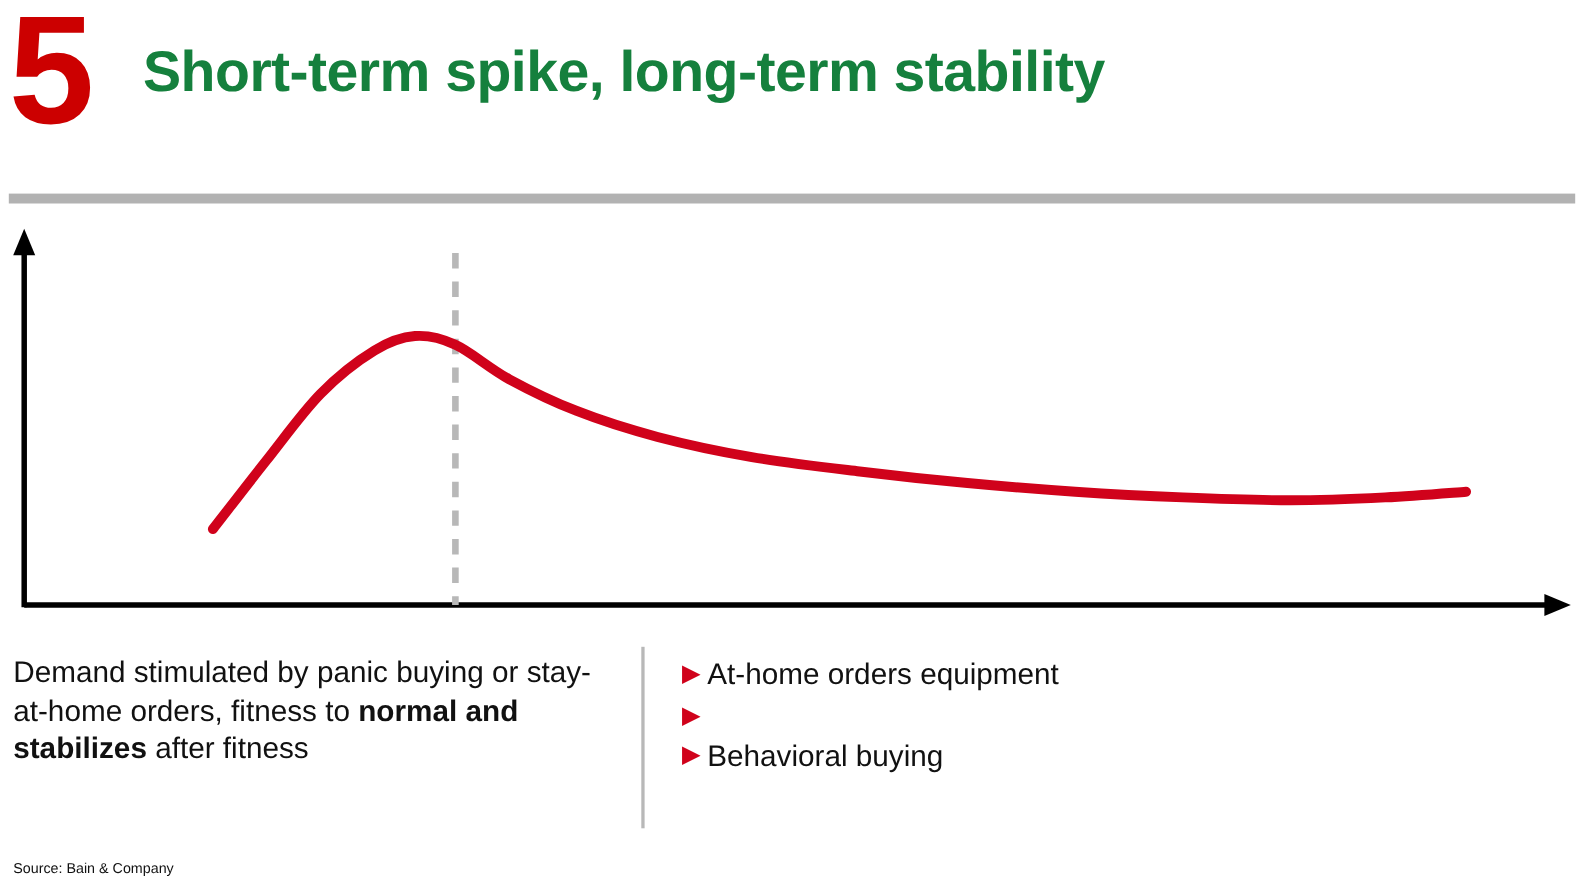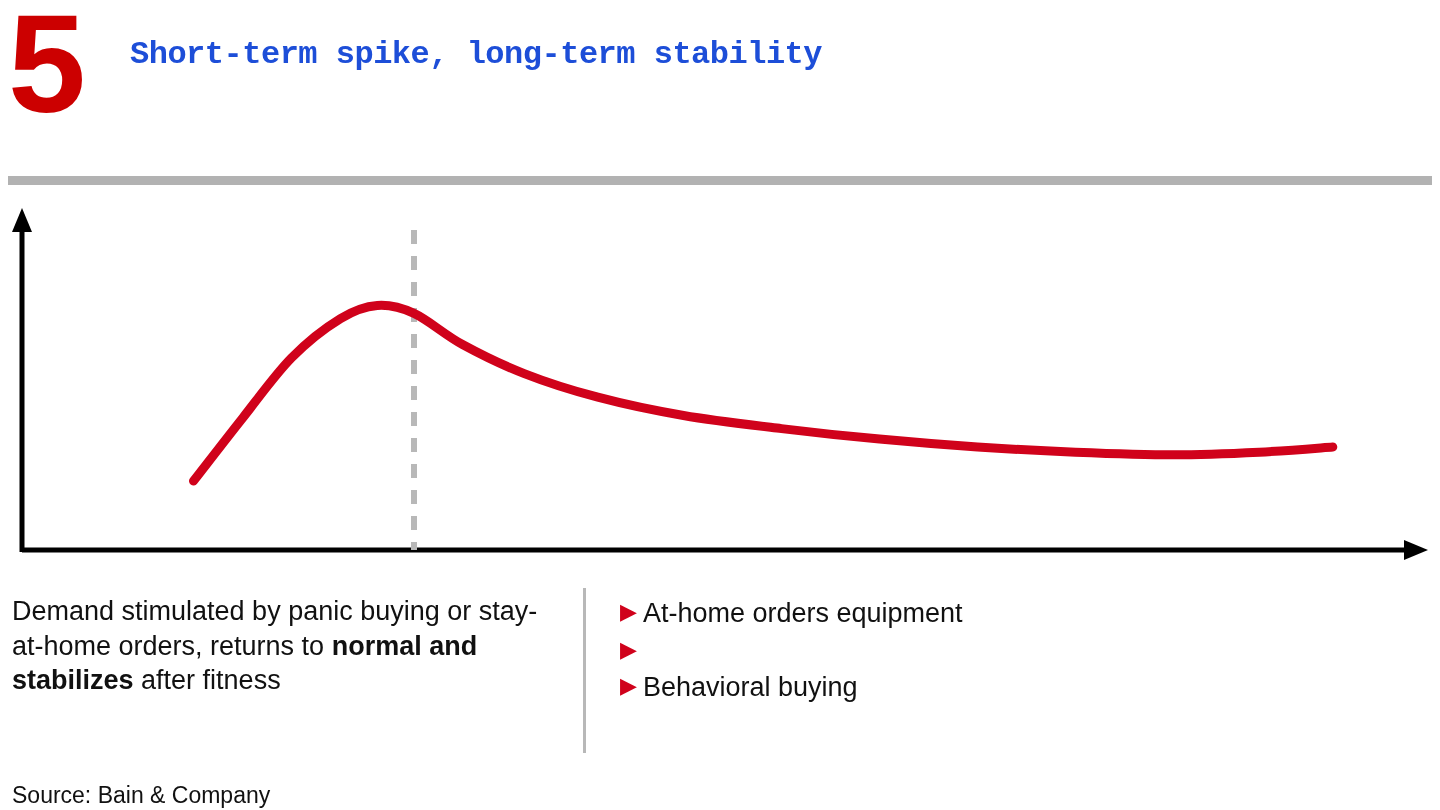--- a/index.html
+++ b/index.html
@@ -31,26 +31,25 @@
     font-size: 140px;
     font-weight: bold;
     line-height: 1;
     color: #cc0000;
     letter-spacing: -4px;
   }
   .slide-title {
     position: absolute;
     left: 130px;
     top: 36px;
-    font-size: 32px;
+    font-size: 52px;
     font-weight: bold;
-    color: #1d4ed8;
+    color: #15803d;
     letter-spacing: -0.5px;
     white-space: nowrap;
-    font-family: Liberation Mono, monospace;
   }
   .header-rule {
     position: absolute;
     left: 8px;
     top: 176px;
     width: 1424px;
     height: 9px;
     background: #b2b2b2;
   }
 
@@ -111,21 +110,21 @@
   .bullet-marker {
     color: #d0021b;
     font-size: 22px;
     line-height: 1.62;
     margin-right: 6px;
   }
   .source {
     position: absolute;
     left: 12px;
     top: 782px;
-    font-size: 23px;
+    font-size: 13px;
     color: #111111;
   }
 </style>
 </head>
 <body>
 
 <div class="header">
   <div class="slide-number">5</div>
   <div class="slide-title">Short-term spike, long-term stability</div>
   <div class="header-rule"></div>
@@ -145,21 +144,21 @@
     </g>
 
     <line x1="414" y1="30" x2="414" y2="350" stroke="#b8b8b8" stroke-width="6" stroke-dasharray="14,12"></line>
 
     <path d="M 193.5 281.0 C 201.7 270.6, 226.2 238.7, 242.5 218.2 C 258.8 197.6, 275.2 174.5, 291.5 157.9 C 307.8 141.3, 326.2 127.3, 340.5 118.6 C 354.8 109.9, 365.0 106.4, 377.3 105.5 C 389.5 104.6, 399.7 106.8, 414.0 113.4 C 428.3 119.9, 444.6 134.8, 463.0 144.8 C 481.4 154.8, 501.8 164.9, 524.3 173.6 C 546.7 182.4, 571.2 190.2, 597.8 197.2 C 624.3 204.2, 652.9 210.3, 683.5 215.5 C 714.1 220.8, 748.8 224.7, 781.5 228.6 C 814.2 232.6, 846.8 236.1, 879.5 239.1 C 912.2 242.2, 944.8 244.8, 977.5 247.0 C 1010.2 249.2, 1042.8 250.9, 1075.5 252.2 C 1108.2 253.5, 1142.9 254.8, 1173.5 254.8 C 1204.1 254.8, 1232.7 253.5, 1259.3 252.2 C 1285.8 250.9, 1320.5 247.9, 1332.8 247.0" fill="none" stroke="#d0021b" stroke-width="9" stroke-linecap="round"></path>
   </svg>
 </div>
 
 <div class="bottom">
   <div class="desc">
-    <span>Demand stimulated by panic buying or stay-at-home orders, returns to </span><b>normal and stabilizes</b><span> after fitness</span>
+    <span>Demand stimulated by panic buying or stay-at-home orders, fitness to </span><b>normal and stabilizes</b><span> after fitness</span>
   </div>
 
   <div class="divider"></div>
 
   <div class="bullets">
     <div class="bullet">
       <span class="bullet-marker">▶</span>
       <span>At-home orders equipment</span>
     </div>
     <div class="bullet">

